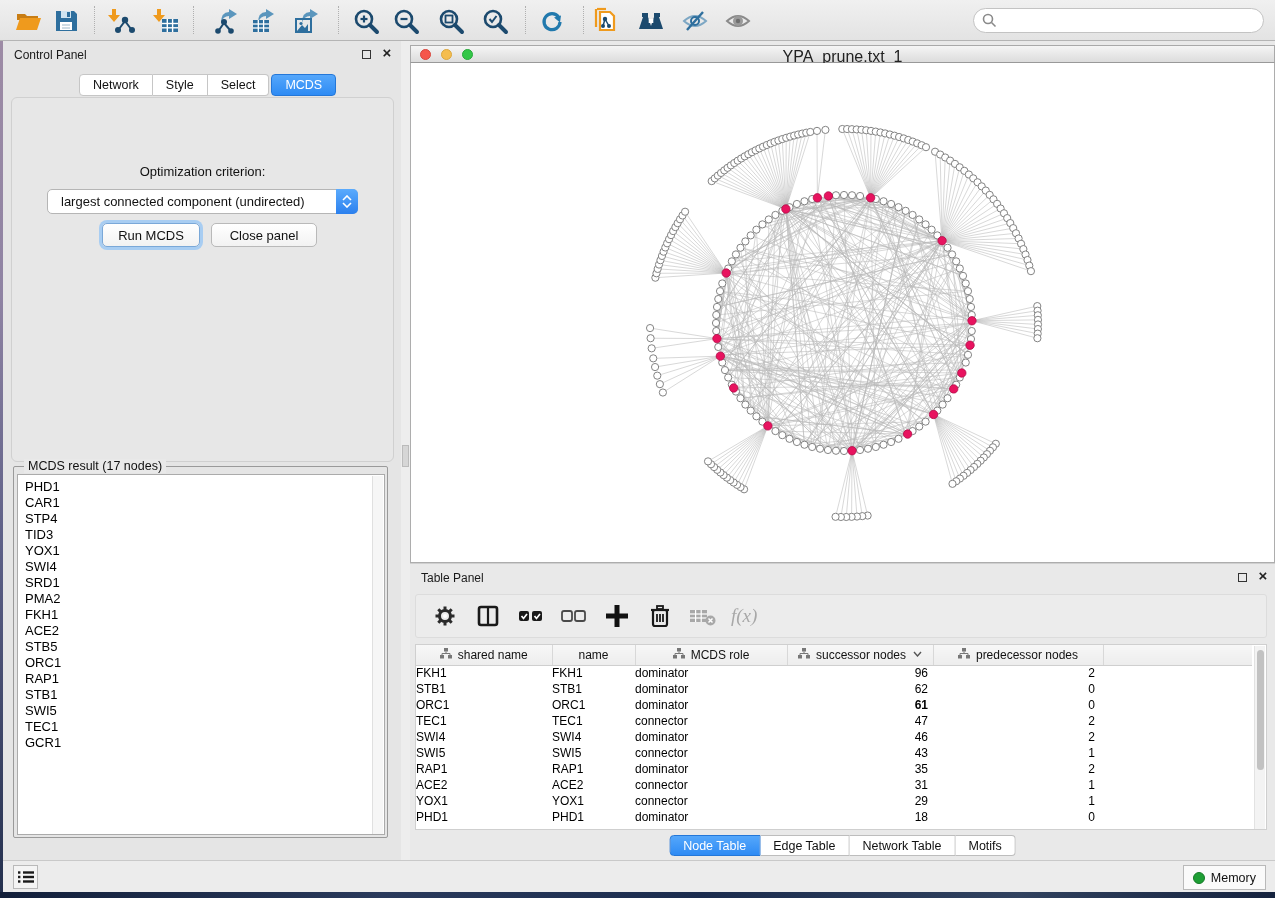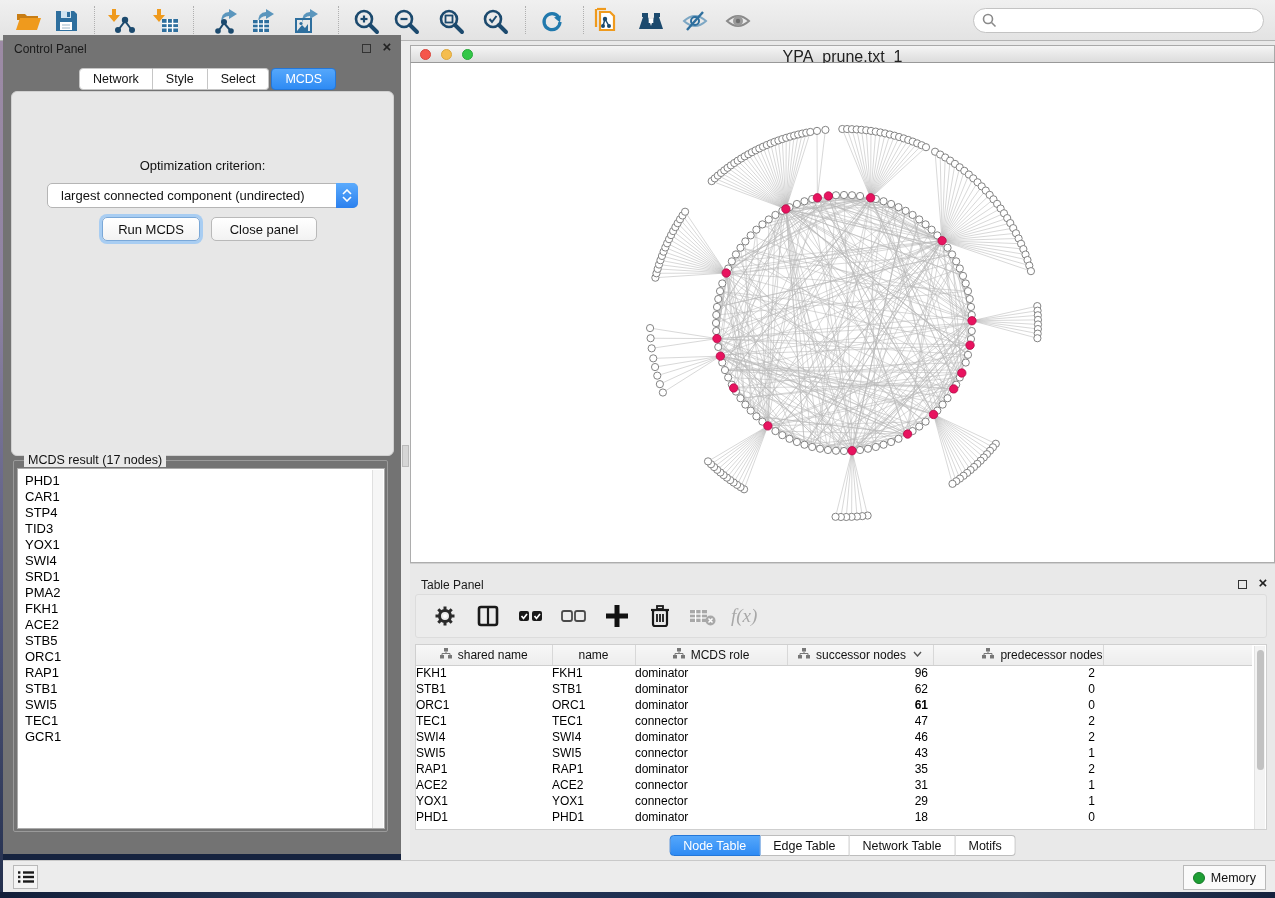--- a/index.html
+++ b/index.html
@@ -15,21 +15,21 @@
   
   .toolbar { position:absolute; left:0; top:0; width:1275px; height:41px;
     background:linear-gradient(#f0f0f0,#e3e3e3); border-bottom:1px solid #b4b4b4; }
   .tbtn { position:absolute; top:6px; width:30px; height:30px; display:flex; align-items:center; justify-content:center; }
   .tsep { position:absolute; top:6px; width:0; height:28px; border-left:1px dotted #b0b0b0; }
   .searchbox { position:absolute; left:973px; top:8px; width:291px; height:25px; background:#fff;
     border:1px solid #c3c3c3; border-radius:13px; display:flex; align-items:center; padding:0 8px; }
   .searchbox input { border:none; outline:none; flex:1; font-size:12px; margin-left:5px; font-family:"Liberation Sans",sans-serif; background:transparent;}
 
   
-  .control-panel { position:absolute; left:3px; top:35px; width:398px; height:819px; background:#737373; }
+  .control-panel { position:absolute; left:3px; top:41px; width:398px; height:819px; background:#e5e5e5; }
   .cp-header { position:absolute; left:0; top:0; width:100%; height:26px; }
   .panel-title { position:absolute; left:11px; top:7px; font-size:12px; color:#1a1a1a; }
   .float-ico { position:absolute; width:9px; height:9px; border:1.5px solid #333; top:9px; }
   .close-ico { position:absolute; top:3px; width:14px; height:18px; font-size:15px; font-weight:bold; color:#222; line-height:18px; text-align:center;}
   .cp-tabs { position:absolute; left:76px; top:33px; height:22px; display:flex; align-items:stretch; }
   .cp-tab { background:#fff; border:1px solid #c6c6c6; border-left:none; padding:0 13px; font-size:12.5px;
     display:flex; align-items:center; color:#111; }
   .cp-tab:first-child { border-left:1px solid #c6c6c6; border-radius:4px 0 0 4px; }
   .cp-tab.last-plain { border-radius:0 4px 4px 0; }
   .cp-tab.active { background:linear-gradient(#55a7fb,#2e8bf4); color:#fff; border:1px solid #2477d8;
@@ -64,21 +64,21 @@
   .net-window { position:absolute; left:0; top:4px; width:865px; height:518px; }
   .net-titlebar { position:absolute; left:0; top:0; width:100%; height:18px;
     background:linear-gradient(#f5f5f5,#dcdcdc); border:1px solid #a9a9a9; border-bottom:1px solid #999; }
   .tl { position:absolute; top:3px; width:11px; height:11px; border-radius:50%; }
   .net-title { position:absolute; width:100%; text-align:center; top:2px; font-size:16px; color:#222; }
   .net-canvas { position:absolute; left:0; top:18px; width:865px; height:500px; background:#fff;
     border:1px solid #adadad; border-top:none; }
 
   
   .table-panel { position:absolute; left:0; top:522px; width:865px; height:297px; background:#e9e9e9; border-top:1px solid #cfcfcf;}
-  .tp-header { position:absolute; left:0; top:7px; width:100%; height:26px; }
+  .tp-header { position:absolute; left:0; top:0; width:100%; height:26px; }
   .tp-toolbar { position:absolute; left:5px; top:30px; width:852px; height:44px; background:#ececec;
     border:1px solid #dcdcdc; border-radius:3px; display:flex; align-items:center; padding-left:14px; gap:13px; }
   .tp-toolbar .ticon { width:30px; height:30px; display:flex; align-items:center; justify-content:center; }
   .fx-label { font-size:19px; font-family:"Liberation Serif",serif; font-style:italic; color:#a8a8a8; }
   .tablewrap { position:absolute; left:5px; top:80px; width:852px; height:186px; background:#fff; border:1px solid #cfcfcf; overflow:hidden; }
   table.nodetab { border-collapse:collapse; width:836px; table-layout:fixed; }
   table.nodetab th { height:20px; background:linear-gradient(#f7f7f7,#ededed); border-right:1px solid #d8d8d8;
     border-bottom:1px solid #cfcfcf; font-size:12px; font-weight:normal; color:#111; text-align:center; position:relative; }
   table.nodetab th .hlab { vertical-align:middle; }
   table.nodetab td { height:16px; font-size:12px; color:#000; padding:0; white-space:nowrap; }
@@ -1139,21 +1139,21 @@
                     <path d="M6 3.5v2M2 7V5.5h8V7" fill="none" stroke="#777" stroke-width="1"></path>
                   </svg><span class="hlab">MCDS role</span></th>
                 <th style="width: 146px;"><svg width="12" height="11" style="vertical-align:-1px;margin-right:6px">
                     <rect x="4" y="0" width="4" height="3.5" fill="#777"></rect>
                     <rect x="0" y="7" width="4" height="3.5" fill="#777"></rect>
                     <rect x="8" y="7" width="4" height="3.5" fill="#777"></rect>
                     <path d="M6 3.5v2M2 7V5.5h8V7" fill="none" stroke="#777" stroke-width="1"></path>
                   </svg><span class="hlab">successor nodes</span><svg width="9" height="6" style="margin-left:7px;vertical-align:1px">
                     <path d="M1 1l3.5 4L8 1" fill="none" stroke="#555" stroke-width="1.4"></path>
                   </svg></th>
-                <th style="width: 170px; text-align: right;"><svg width="12" height="11" style="vertical-align:-1px;margin-right:6px">
+                <th style="width: 170px;"><svg width="12" height="11" style="vertical-align:-1px;margin-right:6px">
                     <rect x="4" y="0" width="4" height="3.5" fill="#777"></rect>
                     <rect x="0" y="7" width="4" height="3.5" fill="#777"></rect>
                     <rect x="8" y="7" width="4" height="3.5" fill="#777"></rect>
                     <path d="M6 3.5v2M2 7V5.5h8V7" fill="none" stroke="#777" stroke-width="1"></path>
                   </svg><span class="hlab">predecessor nodes</span></th>
                 <th style="width: 149px; border-right: none;"></th>
               </tr>
             </thead>
             <tbody>
               <tr>

